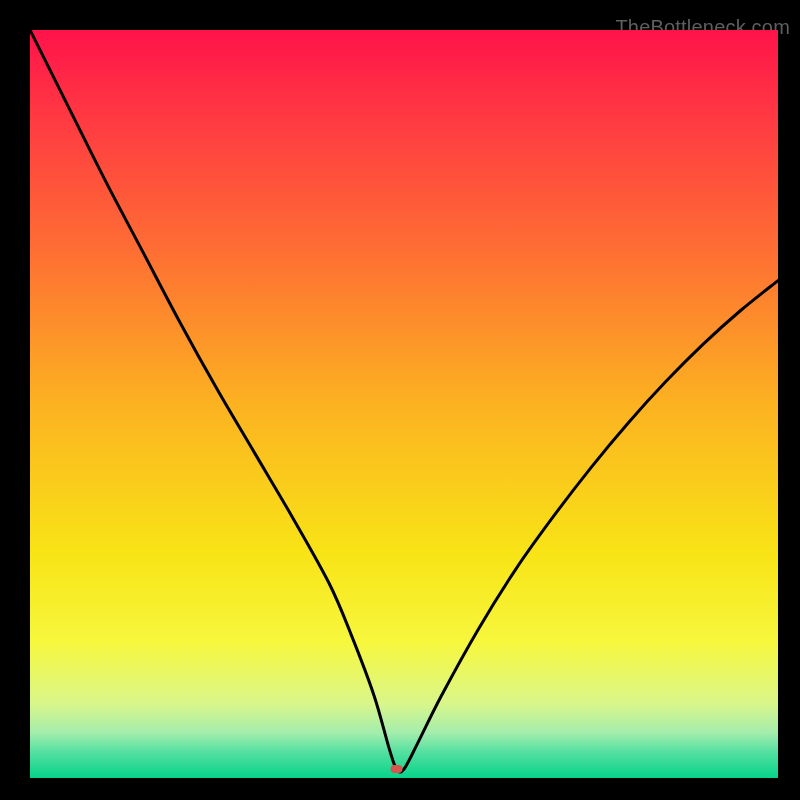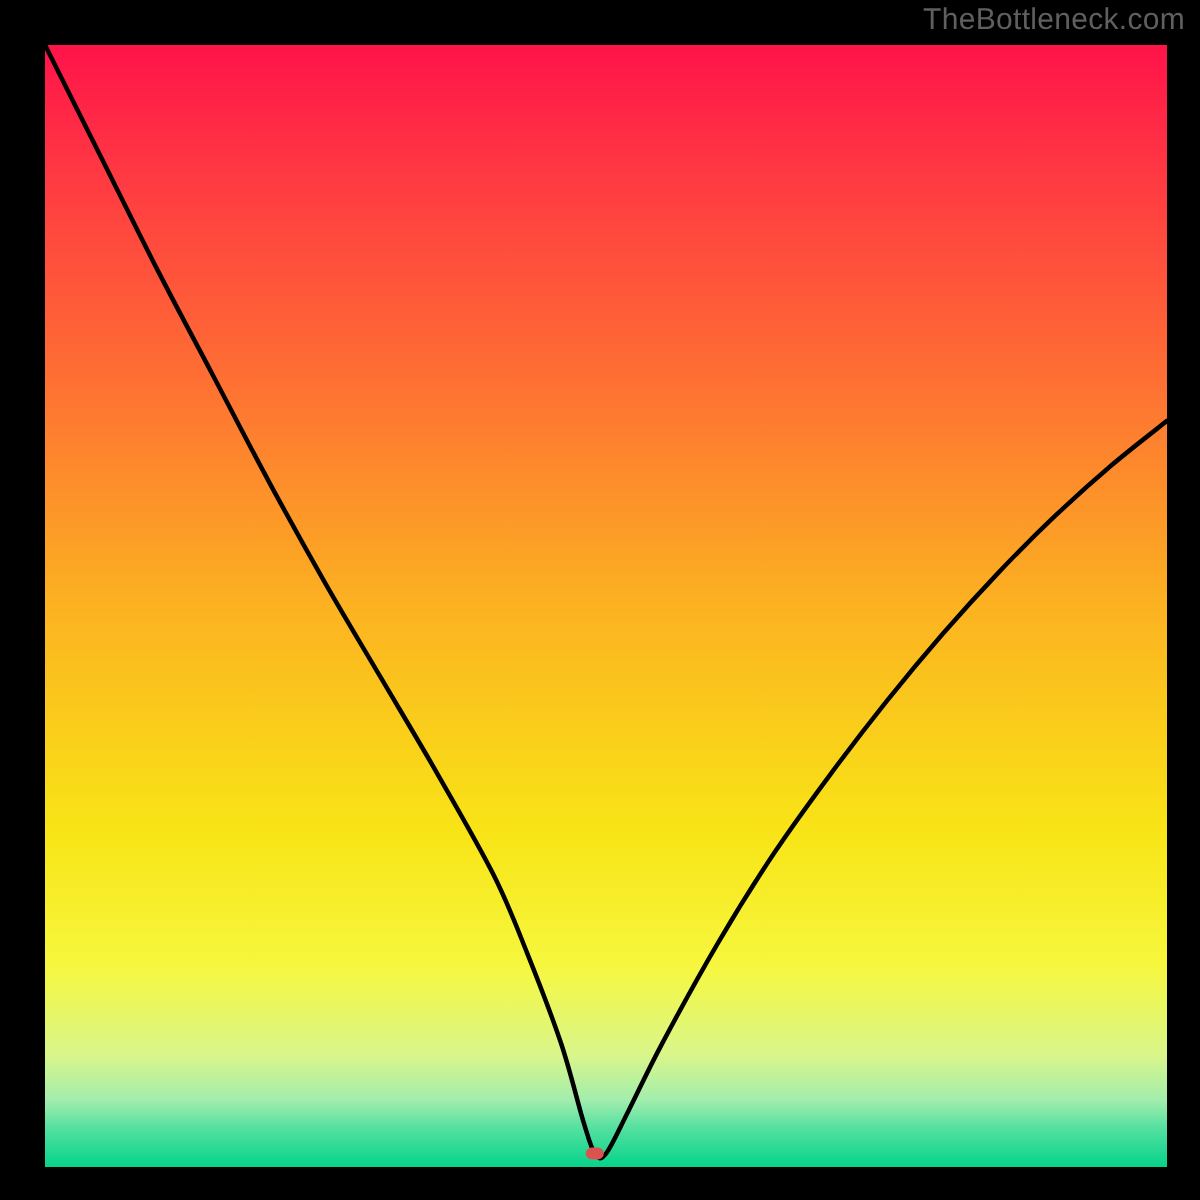--- a/index.html
+++ b/index.html
@@ -11,21 +11,21 @@
     font-family: Arial, Helvetica, sans-serif;
   }
   .outer {
     position: relative;
     width: 800px;
     height: 800px;
     background: #000;
   }
   .watermark {
     position: absolute;
-    top: 2px;
+    top: 16px;
     right: 10px;
     color: #5f5f5f;
     font-size: 20px;
     font-weight: 500;
     letter-spacing: 0.2px;
   }
   .plot {
     position: absolute;
     left: 30px;
     top: 30px;

